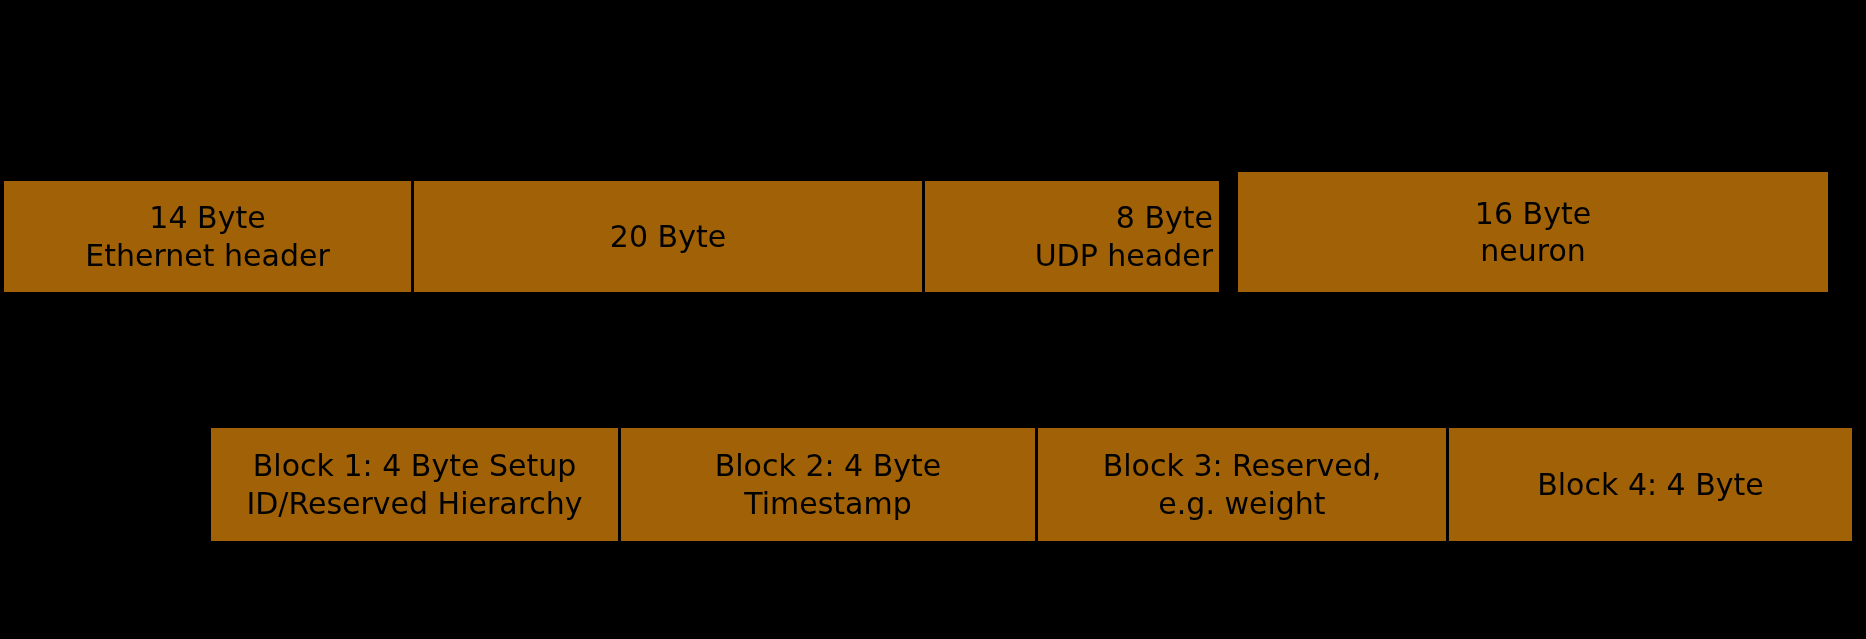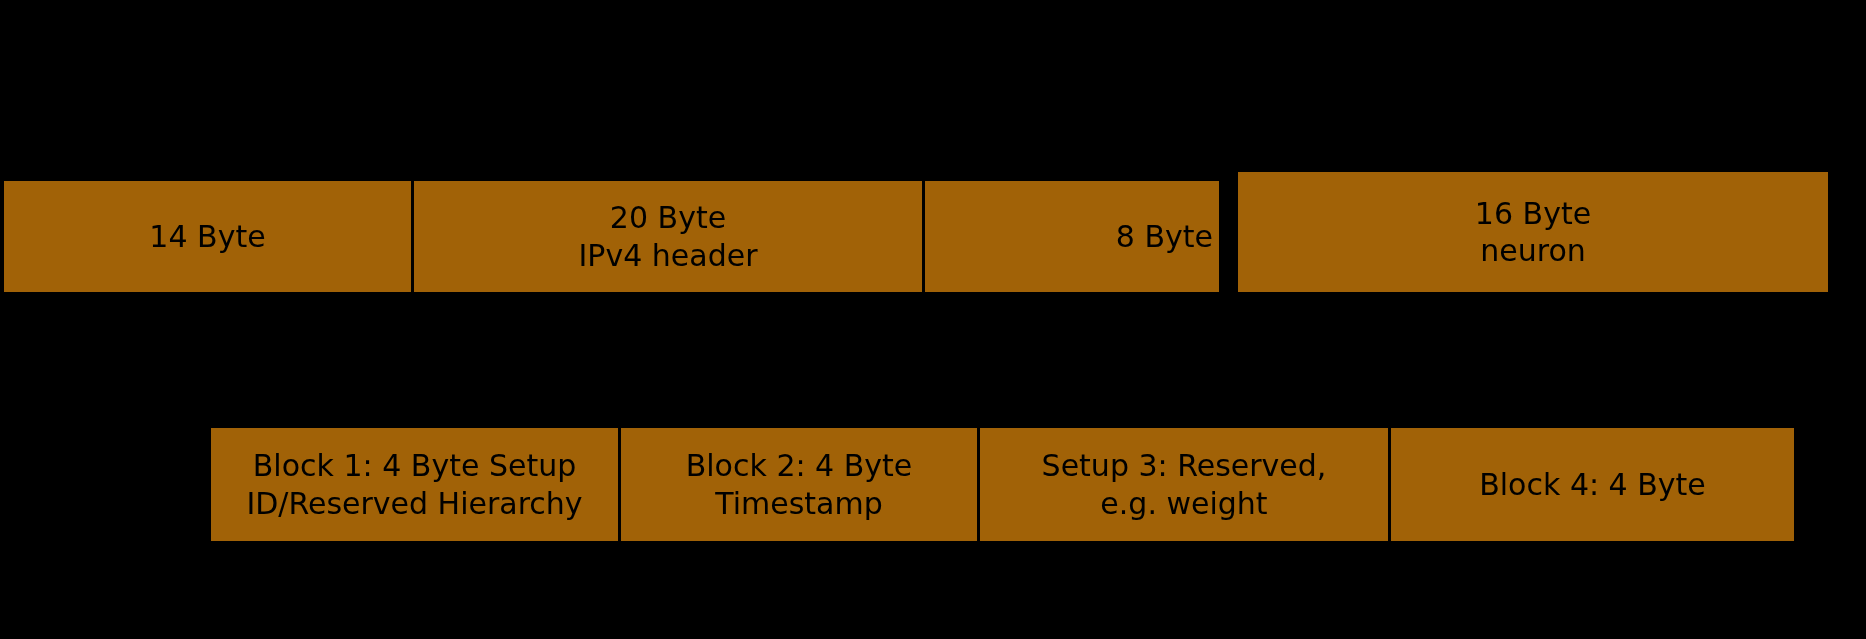--- a/index.html
+++ b/index.html
@@ -81,52 +81,53 @@
 </style>
 </head>
 <body>
 
 <div id="diagram">
 
   <div class="row" id="packet-row">
 
     <div class="cell" style="width:410px;">
       <span class="cell-line">14 Byte</span>
+      <span class="cell-line">Ethernet header</span>
     </div>
 
     <div class="cell" style="width:511px;">
       <span class="cell-line">20 Byte</span>
-      <span class="cell-line">IPv4 header</span>
     </div>
 
     <div class="cell" style="width:297px;align-items:flex-end;">
       <span class="cell-line">8 Byte</span>
+      <span class="cell-line">UDP header</span>
     </div>
 
     <div class="cell detached" style="width:590px;">
       <span class="cell-line">16 Byte</span>
       <span class="cell-line">neuron</span>
     </div>
 
   </div>
 
   <div class="row" id="payload-row">
 
     <div class="cell" style="width:410px;">
       <span class="cell-line">Block 1: 4 Byte Setup</span>
       <span class="cell-line">ID/Reserved Hierarchy</span>
     </div>
 
-    <div class="cell" style="width:359px;">
+    <div class="cell" style="width:417px;">
       <span class="cell-line">Block 2: 4 Byte</span>
       <span class="cell-line">Timestamp</span>
     </div>
 
     <div class="cell" style="width:411px;">
-      <span class="cell-line">Setup 3: Reserved,</span>
+      <span class="cell-line">Block 3: Reserved,</span>
       <span class="cell-line">e.g. weight</span>
     </div>
 
     <div class="cell" style="width:403px;gap:6px;">
       <span class="cell-line">Block 4: 4 Byte</span>
     </div>
 
   </div>
 
 </div>

